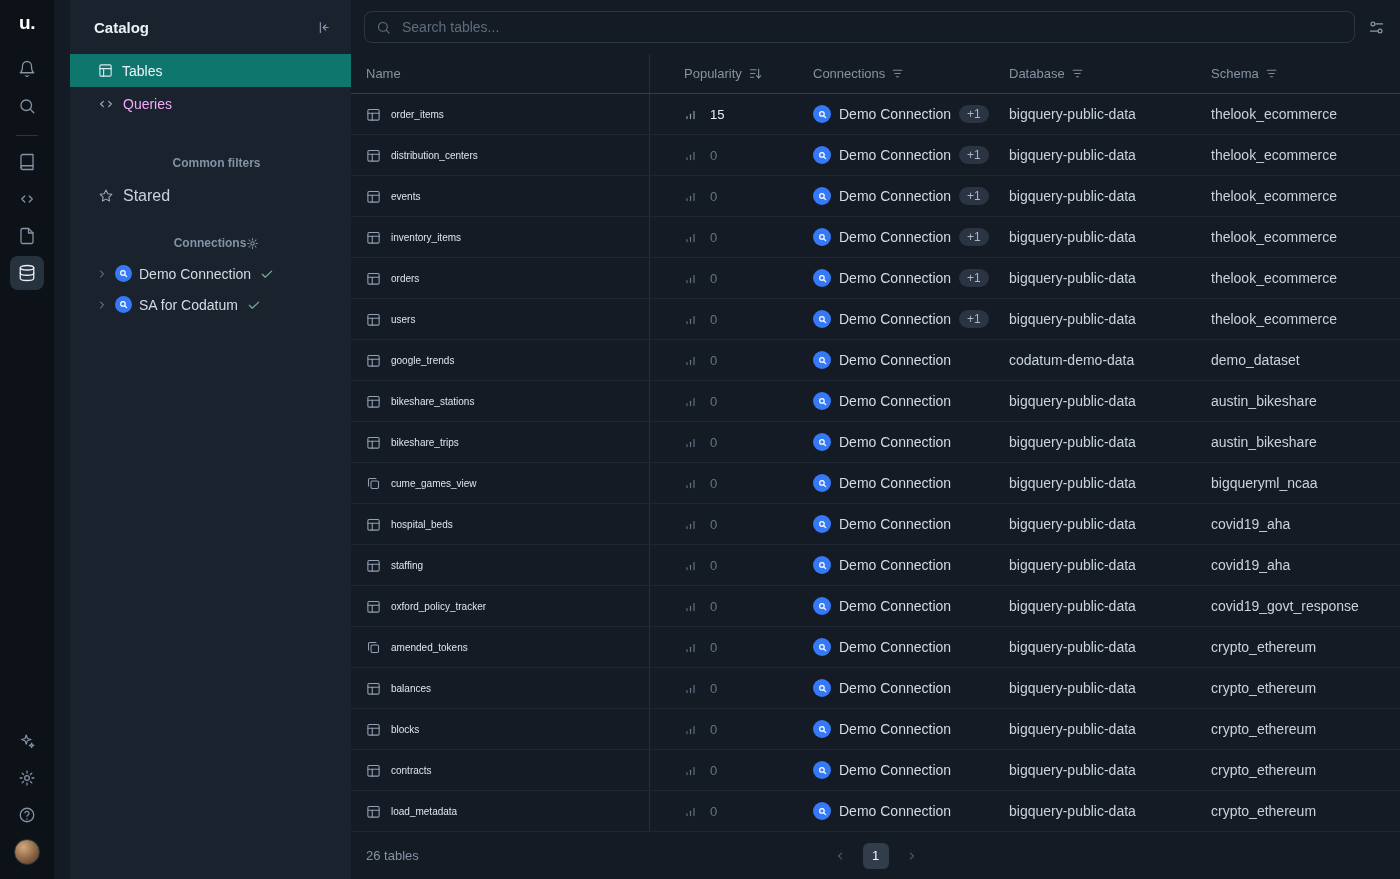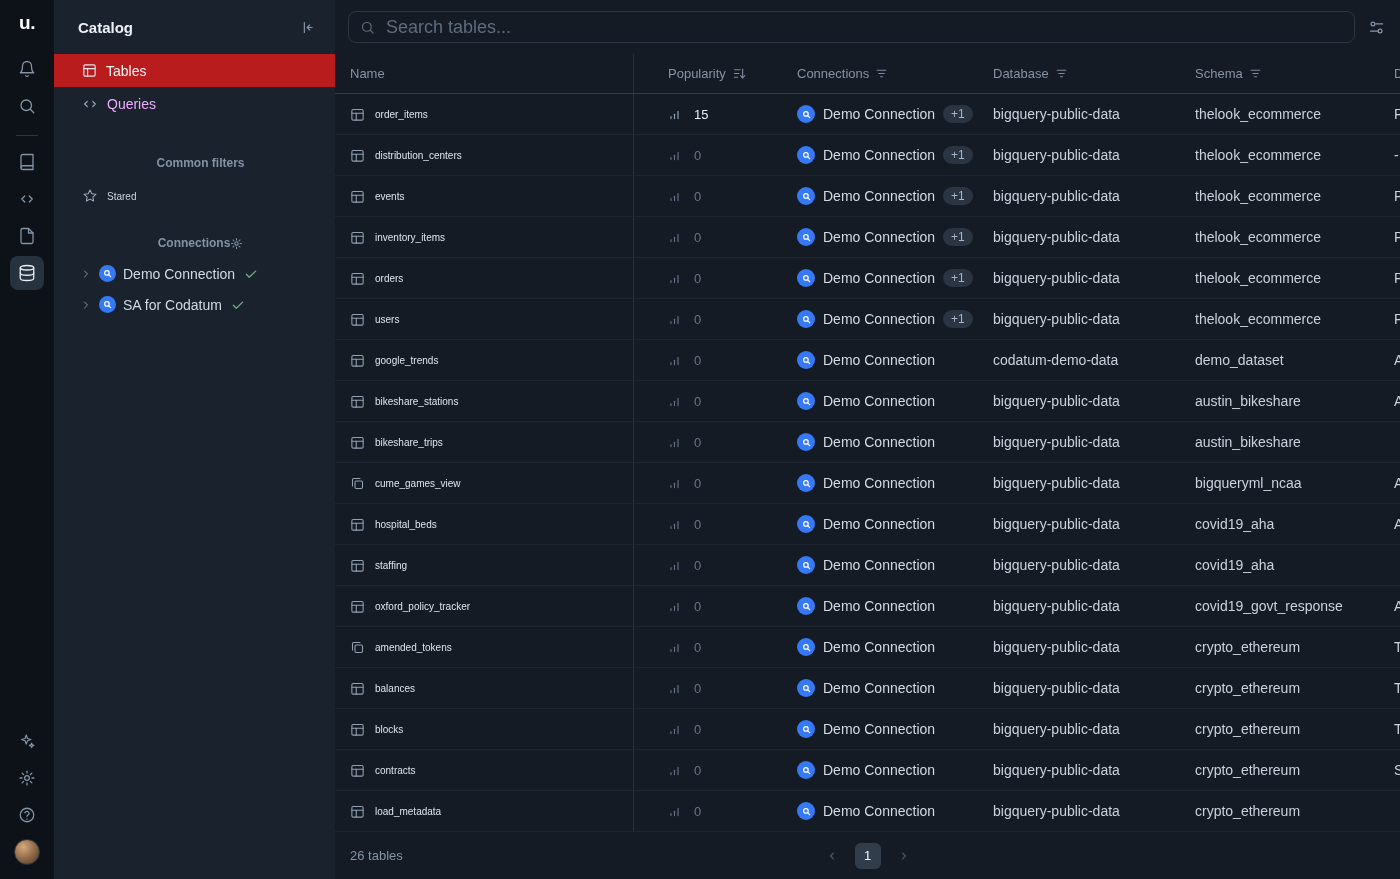--- a/index.html
+++ b/index.html
@@ -35,48 +35,48 @@
   .avatar {
     width:26px; height:26px; border-radius:50%;
     background:radial-gradient(circle at 35% 30%, #d3a87c, #8a6543 55%, #44342a 100%);
     border:1px solid #2a3442; margin-top:4px; cursor:pointer;
   }
 
   
   .sidebar {
     width:281px; height:100%;
     background:#1a222d;
-    display:flex; flex-direction:column; flex:none;
+    display:flex; flex-direction:column; flex:none;margin-left:16px;
   }
   .sidebar-header {
     height:54px; display:flex; align-items:center; justify-content:space-between;
     padding:0 16px 0 24px; flex:none;
   }
   .sidebar-title { font-size:15px; font-weight:bold; color:#ecf1f7; }
   .collapse-btn { color:#8494a6; cursor:pointer; padding:4px; }
 
   .nav-item {
     height:33px; display:flex; align-items:center; gap:9px;
     padding:0 16px 0 28px; font-size:14px; color:#f0abfc; cursor:pointer;
   }
   .nav-item .nav-ic { color:#9aa8b8; }
-  .nav-item.active { background:#b91c1c; color:#eef3f9; }
+  .nav-item.active { background:#0f766e; color:#eef3f9; }
   .nav-item.active .nav-ic { color:#dfe6ee; }
 
   .section-label {
     margin-top:34px; padding:0 16px 0 28px; height:18px;
     font-size:12px; font-weight:bold; color:#8392a4;
     display:flex; align-items:center; justify-content:center;
   }
   .section-label.tight { margin-top:22px; }
   .section-gear { color:#8494a6; cursor:pointer; }
 
   .star-item {
     margin-top:8px; height:32px; display:flex; align-items:center; gap:9px;
-    padding:0 16px 0 28px; font-size:10px; color:#c9d2de; cursor:pointer;
+    padding:0 16px 0 28px; font-size:16px; color:#c9d2de; cursor:pointer;
   }
   .star-item .nav-ic { color:#9aa8b8; }
 
   .conn-list { margin-top:6px; }
   .conn-item {
     height:31px; display:flex; align-items:center; gap:7px;
     padding:0 16px 0 26px; font-size:14px; color:#d2dae4; cursor:pointer;
   }
   .chev { color:#8494a6; flex:none; }
   .check { flex:none; margin-left:2px; }
@@ -90,21 +90,21 @@
   
   .main { flex:1; height:100%; display:flex; flex-direction:column; min-width:0; background:#141b24; }
 
   .topbar { height:54px; flex:none; display:flex; align-items:center; gap:13px; padding:0 15px 0 13px; }
   .searchbox {
     flex:1; height:32px; border:1px solid #2b3644; border-radius:8px;
     display:flex; align-items:center; gap:9px; padding:0 11px; color:#5e6c7d;
   }
   .searchbox input {
     flex:1; background:transparent; border:none; outline:none;
-    color:#e9eef5; font-size:18px; font-family:"Liberation Sans", sans-serif;
+    color:#e9eef5; font-size:14px; font-family:"Liberation Sans", sans-serif;
   }
   .searchbox input::placeholder { color:#5e6c7d; }
   .topbar-settings { color:#8a99ab; cursor:pointer; flex:none; }
 
   .grid-row {
     display:grid;
     grid-template-columns:299px 163px 196px 202px 199px minmax(0,1fr);
     align-items:center;
   }
   .thead {

